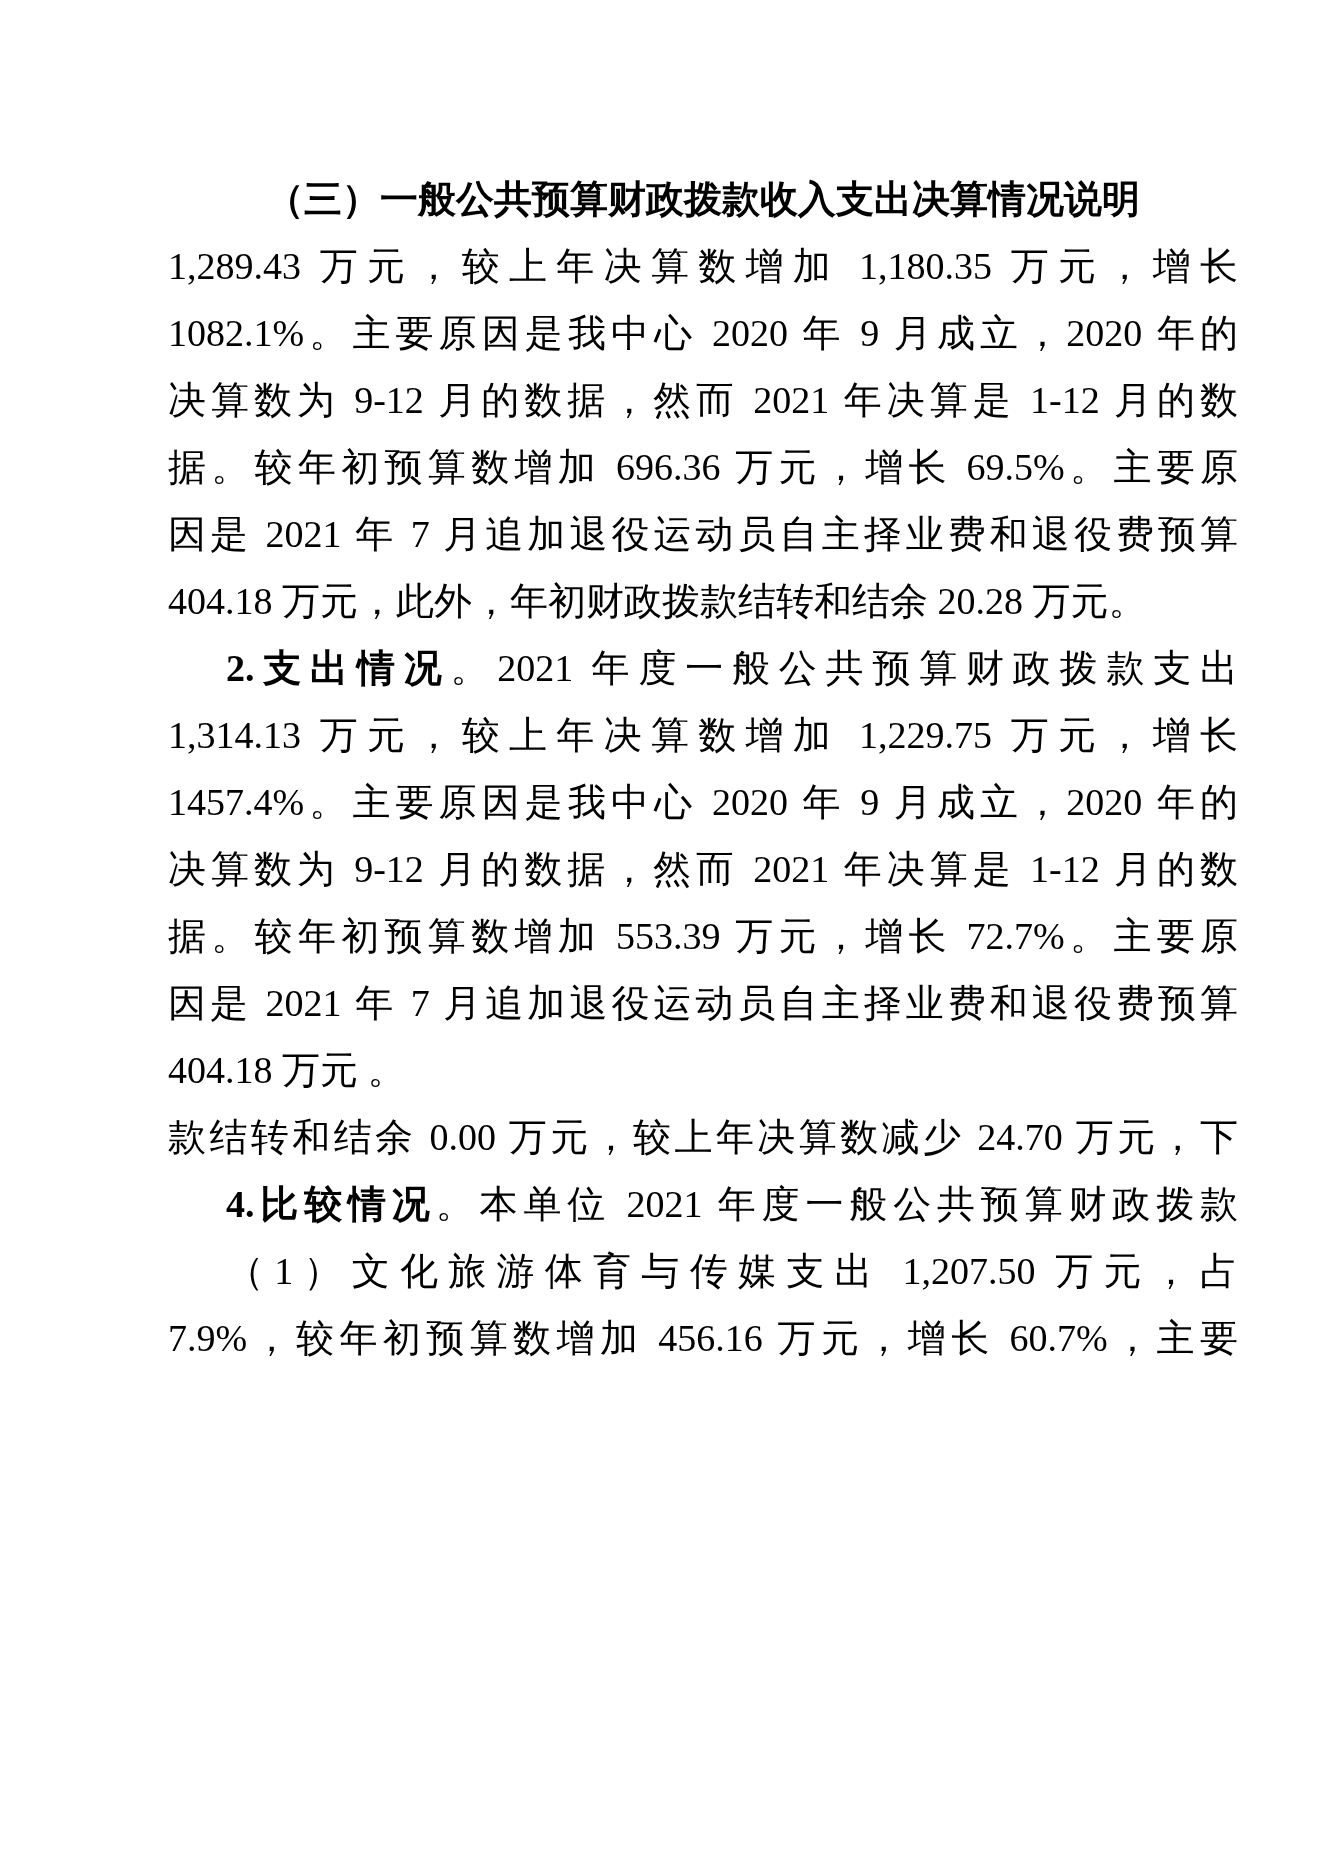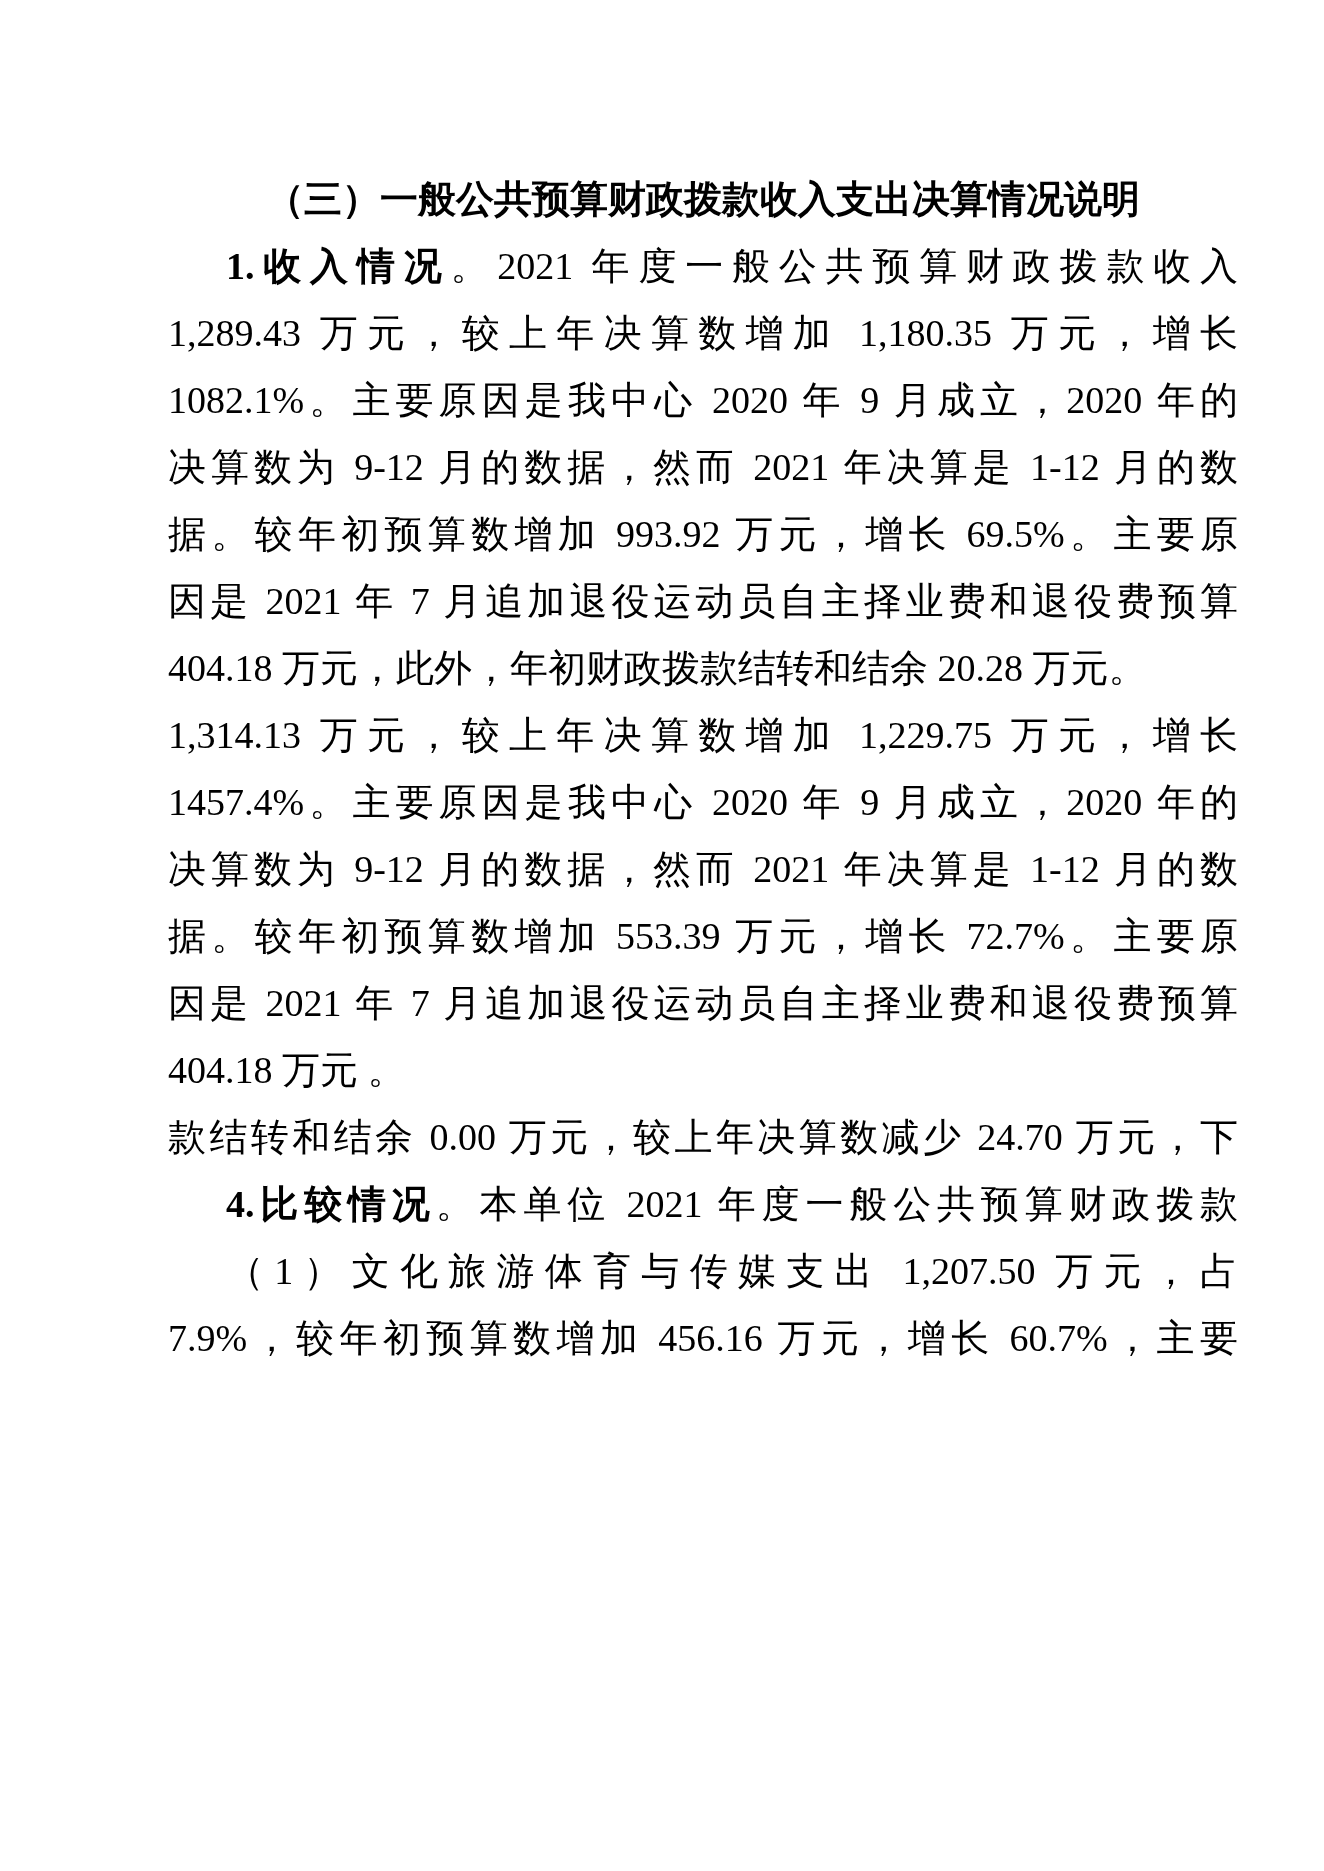--- a/index.html
+++ b/index.html
@@ -41,28 +41,28 @@
   }
   .lead { font-weight: bold; }
 </style>
 </head>
 <body>
 
 <div class="page">
 
   <div class="line title">（三）一般公共预算财政拨款收入支出决算情况说明</div>
 
-  <div class="line j ind"><span class="lead">1.收入情况</span><span>。2021 年度一般公共预算财政拨款收入</span></div>
   <div class="line j"><span>1,289.43 万元，较上年决算数增加 1,180.35 万元，增长</span></div>
   <div class="line j"><span>1082.1%。主要原因是我中心 2020 年 9 月成立，2020 年的</span></div>
   <div class="line j"><span>决算数为 9-12 月的数据，然而 2021 年决算是 1-12 月的数</span></div>
-  <div class="line j"><span>据。较年初预算数增加 993.92 万元，增长 69.5%。主要原</span></div>
+  <div class="line j"><span>据。较年初预算数增加 696.36 万元，增长 69.5%。主要原</span></div>
   <div class="line j"><span>因是 2021 年 7 月追加退役运动员自主择业费和退役费预算</span></div>
   <div class="line l"><span>404.18 万元，此外，年初财政拨款结转和结余 20.28 万元。</span></div>
 
+  <div class="line j ind"><span class="lead">2.支出情况</span><span>。2021 年度一般公共预算财政拨款支出</span></div>
   <div class="line j"><span>1,314.13 万元，较上年决算数增加 1,229.75 万元，增长</span></div>
   <div class="line j"><span>1457.4%。主要原因是我中心 2020 年 9 月成立，2020 年的</span></div>
   <div class="line j"><span>决算数为 9-12 月的数据，然而 2021 年决算是 1-12 月的数</span></div>
   <div class="line j"><span>据。较年初预算数增加 553.39 万元，增长 72.7%。主要原</span></div>
   <div class="line j"><span>因是 2021 年 7 月追加退役运动员自主择业费和退役费预算</span></div>
   <div class="line l"><span>404.18 万元 。</span></div>
 
   <div class="line j"><span>款结转和结余 0.00 万元，较上年决算数减少 24.70 万元，下</span></div>
 
   <div class="line j ind"><span class="lead">4.比较情况</span><span>。本单位 2021 年度一般公共预算财政拨款</span></div>

